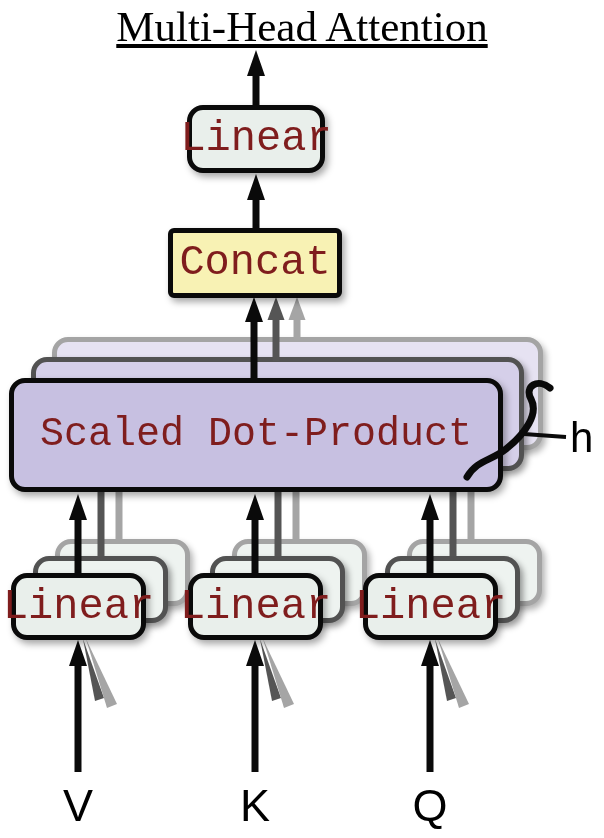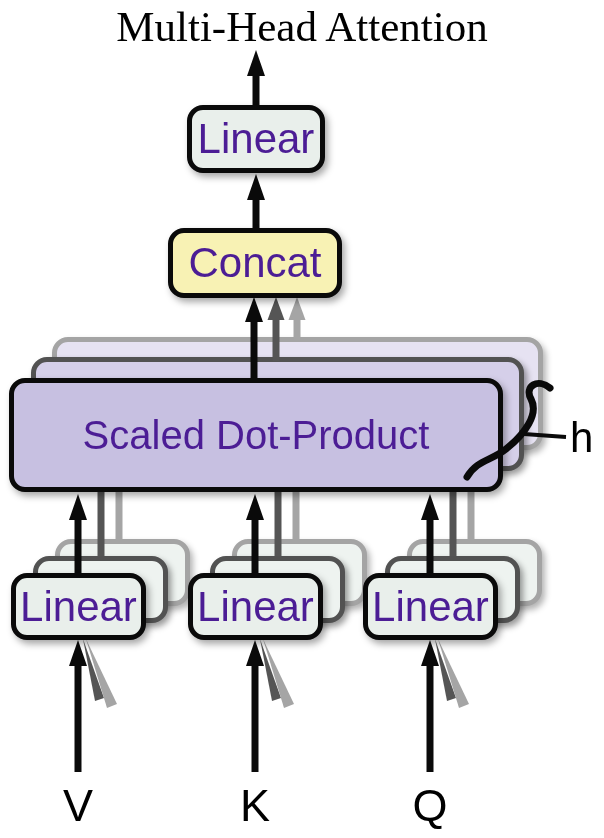--- a/index.html
+++ b/index.html
@@ -10,20 +10,21 @@
     overflow:hidden;
     font-family:"Liberation Sans", sans-serif;
   }
   .title{
     position:absolute;left:0;top:2px;width:604px;
     text-align:center;
     font-family:"Liberation Serif", serif;
     font-size:43px;
     color:#000;
     letter-spacing:0px;
+    text-decoration:underline;
   }
   .box{
     position:absolute;
     box-sizing:border-box;
     border-radius:16px;
     display:flex;
     flex-direction:column;
     align-items:center;
     justify-content:center;
   }
@@ -37,29 +38,30 @@
     box-shadow:3px 4px 6px rgba(0,0,0,0.40);
     z-index:2;
   }
   .ghost-back{
     border:5px solid var(--ghost-back-border);
     box-shadow:3px 4px 6px rgba(0,0,0,0.30);
     z-index:1;
   }
   .fill-linear{background:var(--linear-fill);}
   .fill-linear-ghost{background:var(--linear-ghost-fill);}
-  .fill-concat{background:var(--concat-fill);}
+  .fill-concat{background:var(--concat-fill);border-radius:6px;}
   .fill-att{background:var(--attention-fill);}
   .fill-att-mid{background:var(--attention-mid-fill);}
   .fill-att-back{background:var(--attention-back-fill);}
   .lbl{
-    color:#4c1d95;
+    color:#7f1d1d;
     font-size:42px;
     line-height:1.0;
     white-space:nowrap;
+    font-family:Liberation Mono, monospace;
   }
   .att-lbl{font-size:40px;line-height:46px;}
   .io-label{
     position:absolute;
     z-index:5;
     width:80px;
     text-align:center;
     font-size:45px;
     color:#000;
   }

